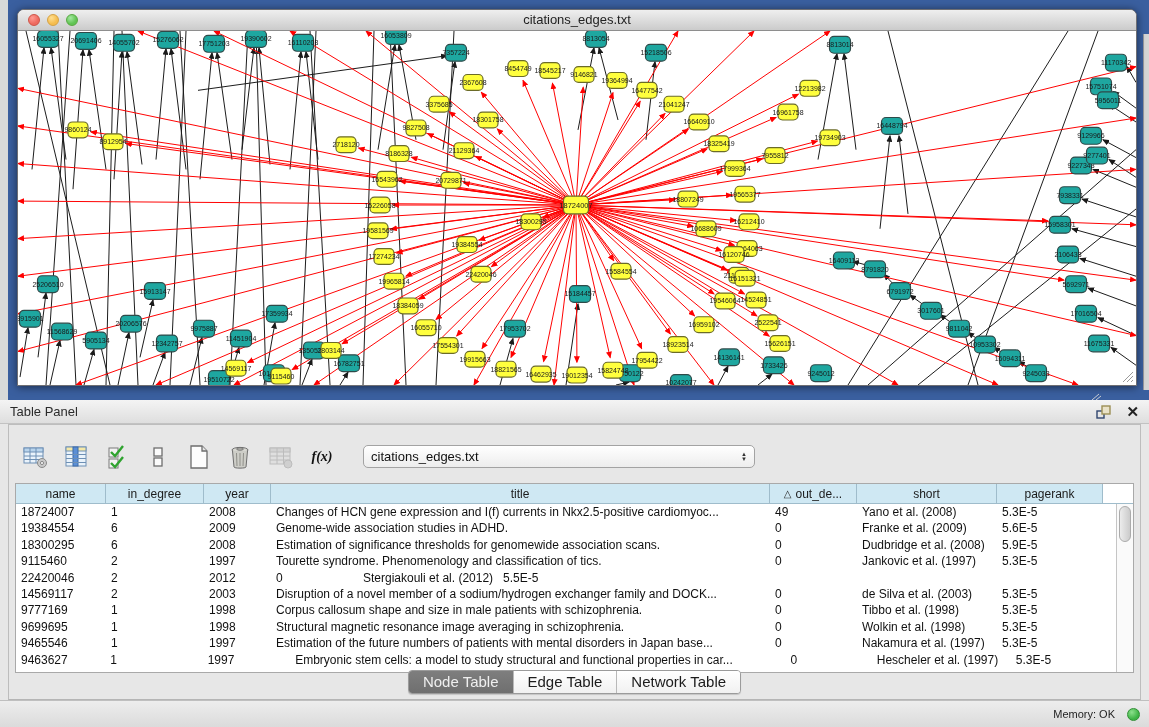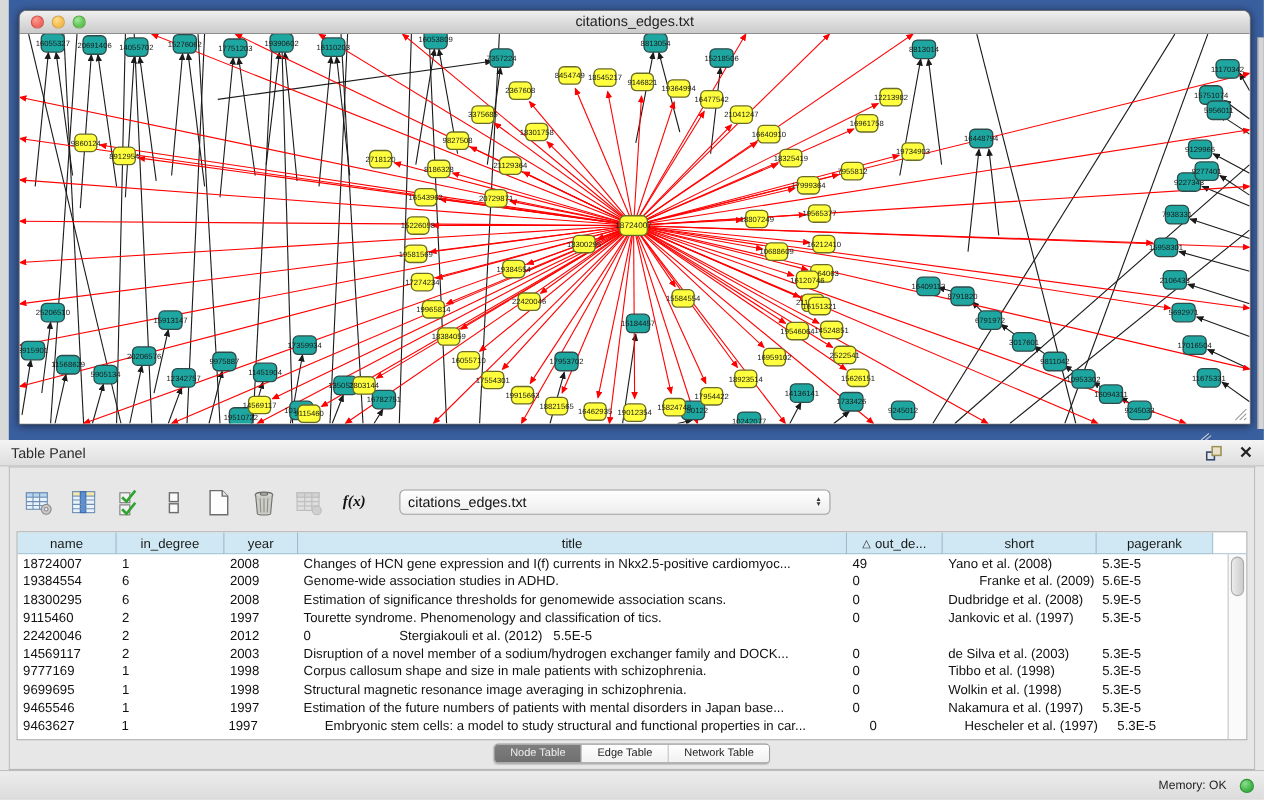--- a/index.html
+++ b/index.html
@@ -41,21 +41,21 @@
   .th { border-right:1px solid #9FBCCB; border-bottom:1px solid #9FBCCB; display:flex; align-items:center; justify-content:center; font-size:12px; color:#1B1B1B; overflow:hidden; white-space:nowrap; }
   .th .sort-glyph { font-size:10px; margin-right:4px; color:#2C2C2C; }
   .tbody { position:absolute; left:0; right:17px; top:20px; bottom:0; }
   .trow { display:flex; height:16.4px; font-size:12px; color:#111; background:#fff; }
   .td { overflow:hidden; white-space:nowrap; padding:1px 2px 0 5px; }
   .vscroll { position:absolute; right:0; top:20px; bottom:0; width:17px; background:#FAFAFA; border-left:1px solid #C5C5C5; }
   .vthumb { margin:2px; height:36px; border:1px solid #ABABAB; border-radius:8px; background:linear-gradient(90deg,#ECECEC,#CBCBCB); }
   
   .tabs-row { position:absolute; left:0; right:0; bottom:5px; display:flex; justify-content:center; }
   .seg { display:inline-flex; border:1px solid #9B9B9B; border-radius:4px; overflow:hidden; background:#FCFCFC; box-shadow:0 1px 1px rgba(0,0,0,.15); }
-  .seg-btn { padding:2px 14px 3px; font-size:10px; color:#1C1C1C; background:linear-gradient(#FFFFFF,#F1F1F1); border-right:1px solid #B9B9B9; }
+  .seg-btn { padding:2px 14px 3px; font-size:15px; color:#1C1C1C; background:linear-gradient(#FFFFFF,#F1F1F1); border-right:1px solid #B9B9B9; }
   .seg-btn:last-child { border-right:none; }
   .seg-btn.active { background:linear-gradient(#7E7E7E,#6F6F6F); color:#EFEFEF; }
   
   #status-bar { position:absolute; left:0; bottom:0; width:1149px; height:27px; background:linear-gradient(#EDEDED,#DBDBDB); border-top:1px solid #BFBFBF; display:flex; align-items:center; justify-content:flex-end; padding-right:9px; gap:12px; }
   .mem-label { font-size:11px; color:#1E1E1E; }
   .mem-dot { width:13px; height:13px; border-radius:50%; background:radial-gradient(circle at 35% 30%, #8CE08C, #3DB344 65%); border:1px solid #2F8F33; }
 </style>
 </head>
 <body>
 
@@ -845,21 +845,21 @@
             <div class="td" style="width: 87px;">49</div>
             <div class="td" style="width: 140px;">Yano et al. (2008)</div>
             <div class="td" style="width: 106px;">5.3E-5</div>
           </div>
           <div class="trow">
             <div class="td" style="width: 90px;">19384554</div>
             <div class="td" style="width: 98px;">6</div>
             <div class="td" style="width: 67px;">2009</div>
             <div class="td" style="width: 499px;">Genome-wide association studies in ADHD.</div>
             <div class="td" style="width: 87px;">0</div>
-            <div class="td" style="width: 140px; text-align: right;">Franke et al. (2009)</div>
+            <div class="td" style="width: 140px;">Franke et al. (2009)</div>
             <div class="td" style="width: 106px;">5.6E-5</div>
           </div>
           <div class="trow">
             <div class="td" style="width: 90px;">18300295</div>
             <div class="td" style="width: 98px;">6</div>
             <div class="td" style="width: 67px;">2008</div>
             <div class="td" style="width: 499px;">Estimation of significance thresholds for genomewide association scans.</div>
             <div class="td" style="width: 87px;">0</div>
             <div class="td" style="width: 140px;">Dudbridge et al. (2008)</div>
             <div class="td" style="width: 106px;">5.9E-5</div>

